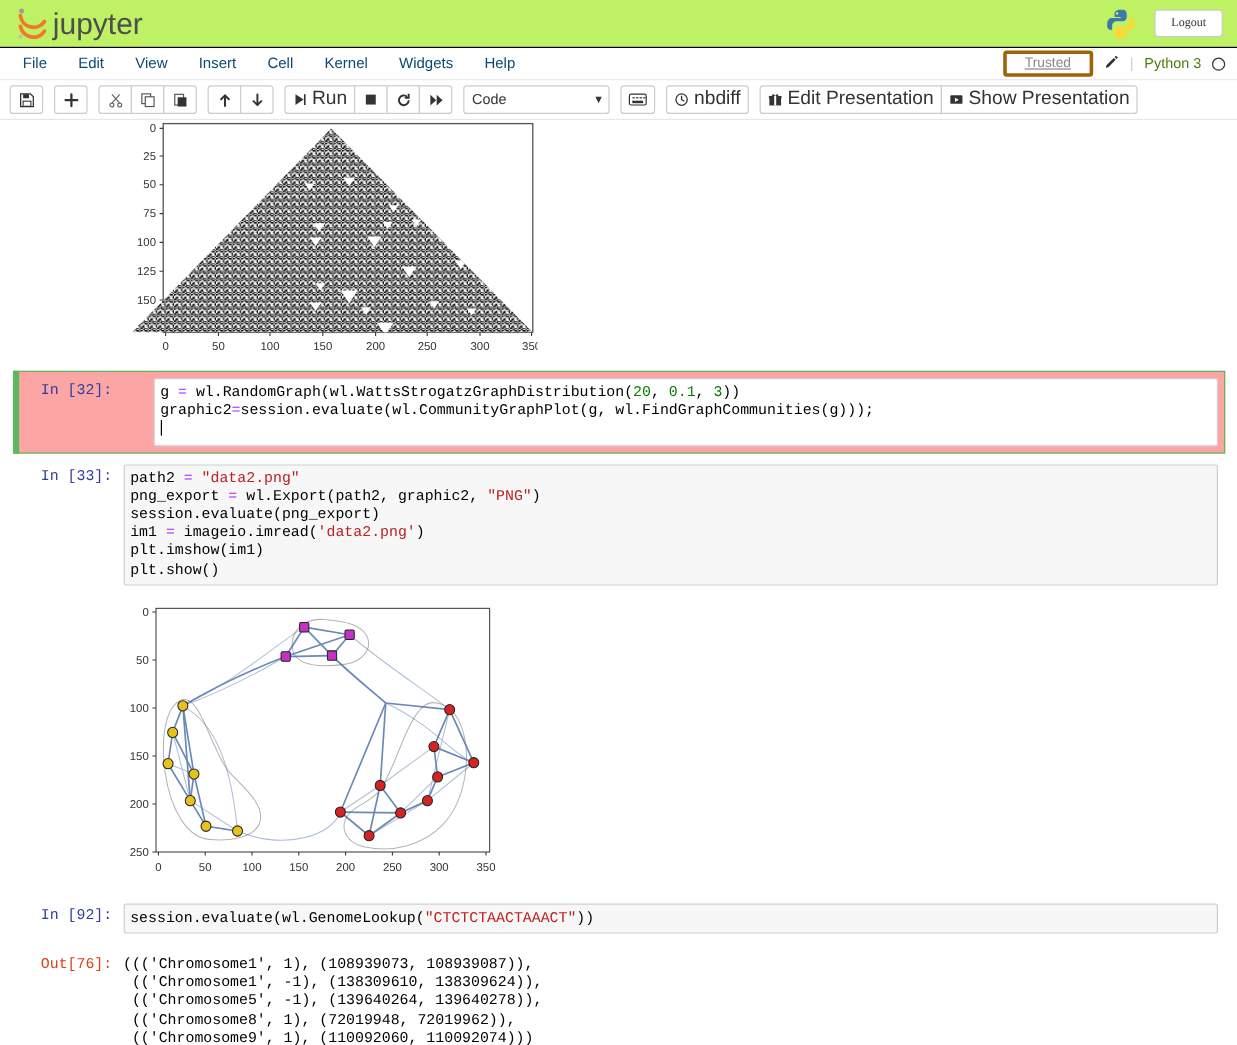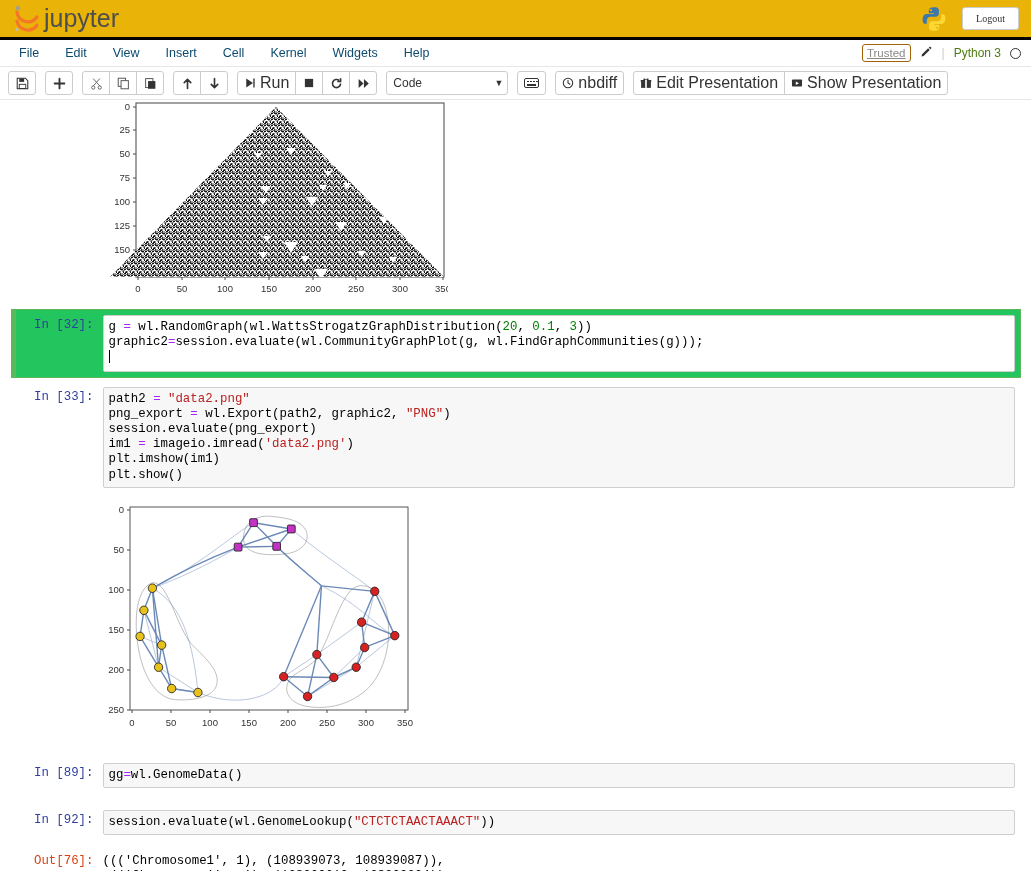--- a/index.html
+++ b/index.html
@@ -10,22 +10,22 @@
     font-family: "Liberation Sans", sans-serif;
     font-size: 13px;
     color: #000;
     overflow: hidden;
   }
 
   
   #header {
     position: relative;
     height: 40px;
-    background: #eab308;
-    border-bottom: 3px solid #000000;
+    background: #bef264;
+    border-bottom: 1px solid #000000;
     display: flex;
     align-items: center;
     padding: 0 12px;
   }
   #jupyter-logo-wrap {
     display: flex; align-items: center;
     margin-right: 14px;
   }
   .logo-svg { display:block; }
   #nb-title-group { display: flex; align-items: baseline; }
@@ -78,23 +78,23 @@
   }
   #menubar-right {
     margin-left: auto;
     display: flex; align-items: center;
     gap: 9px;
     padding-right: 10px;
     font-size: 12px;
     color: #555;
   }
   #trusted-indicator {
-    border: 1px solid #a16207;
+    border: 3px solid #a16207;
     border-radius: 3px;
-    padding: 2px 4px;
+    padding: 2px 15px;
     color: #888;
     font-size: 11.5px;
     background: #fff;
     text-decoration: underline;
   }
   #edit-pencil { color: #333; font-size: 12px; }
   .menubar-sep { color: #ccc; }
   #kernel-name { color: #4d7c0f; font-size: 12px; }
   #kernel-indicator-circle {
     width: 11px; height: 11px;
@@ -170,21 +170,22 @@
 
   .cell {
     position: relative;
     padding: 5px 5px 5px 5px;
     border: 1px solid transparent;
     display: flex;
     align-items: flex-start;
   }
   .cell.selected {
     border: 1px solid #5cb85c;
-    background: #22c55e;
+    background: #fca5a5;
+    gap: 25px;
   }
   .cell.selected::before {
     content: "";
     position: absolute;
     left: -1px; top: -1px; bottom: -1px;
     width: 5px;
     background: #5cb85c;
   }
 
   .prompt {
@@ -710,24 +711,20 @@
             <text x="185" y="9">200</text>
             <text x="224" y="9">250</text>
             <text x="263" y="9">300</text>
             <text x="302" y="9">350</text>
           </g>
         </svg>
       </div>
     </div>
   </div>
 
-  <div class="cell" style="margin-top:20px;">
-    <div class="prompt">In [89]:</div>
-    <div class="input-area"><span>gg<span class="s-op">=</span>wl.GenomeData()</span></div>
-  </div>
 
   <div class="cell" style="margin-top:10px;">
     <div class="prompt">In [92]:</div>
     <div class="input-area"><span>session.evaluate(wl.GenomeLookup(<span class="s-str">"CTCTCTAACTAAACT"</span>))</span></div>
   </div>
 
   <div class="cell" style="margin-top:4px;">
     <div class="prompt out">Out[76]:</div>
     <div class="output-text">((('Chromosome1', 1), (108939073, 108939087)),
  (('Chromosome1', -1), (138309610, 138309624)),

